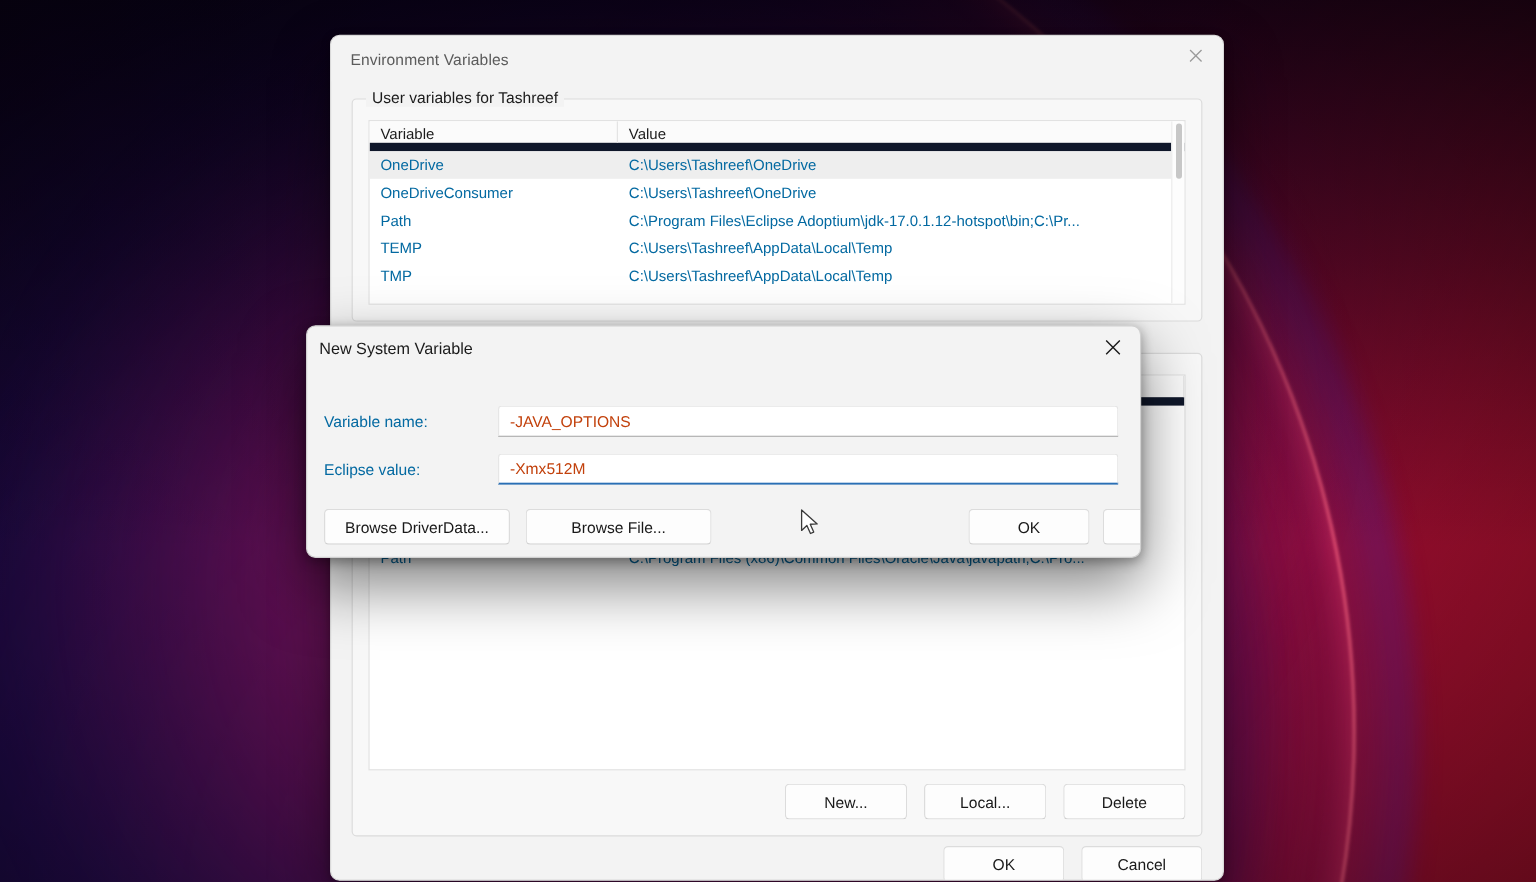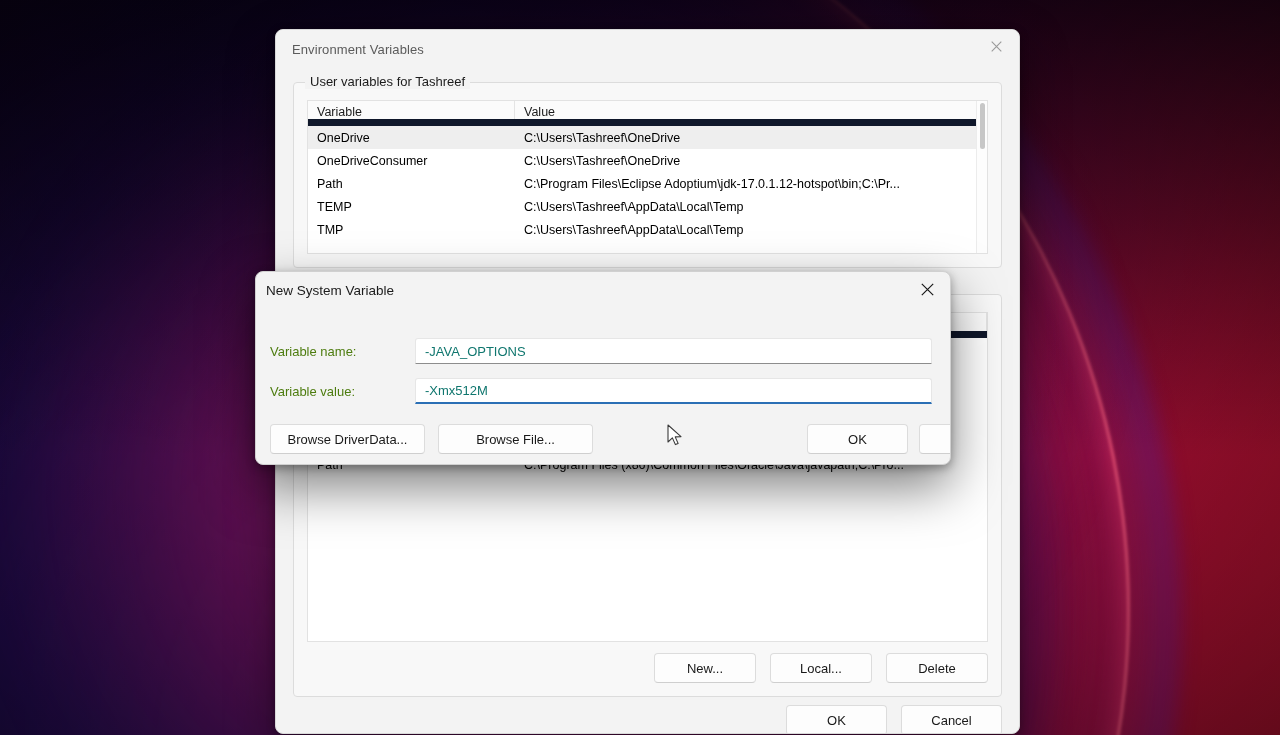--- a/index.html
+++ b/index.html
@@ -185,21 +185,21 @@
   .lv-rows { flex: 1 1 auto; overflow: hidden; position: relative; }
   .lv-row {
     display: flex;
     height: 23px;
     align-items: center;
     white-space: nowrap;
   }
   .lv-row.selected { background: #eeeeee; }
   .lv-row .cell {
     font-size: 12.5px;
-    color: #000000;
+    color: #0369a1;
     padding-left: 9px;
     overflow: hidden;
     text-overflow: ellipsis;
     white-space: nowrap;
   }
   .col-var, .cell-var { width: 207px; flex: 0 0 207px; }
   .col-val, .cell-val { flex: 1 1 auto; }
 
   
   .lv-scroll {
@@ -287,31 +287,31 @@
     height: 26px;
     display: flex;
     align-items: center;
   }
   #row-name  { top: 66px; }
   #row-value { top: 106px; }
   .field-label {
     width: 145px;
     flex: 0 0 145px;
     font-size: 13px;
-    color: #4d7c0f;
+    color: #0369a1;
   }
   .field-input {
     flex: 1 1 auto;
     height: 26px;
     background: #ffffff;
     border: 1px solid #e6e6e6;
     border-bottom: 1px solid #8d8d8d;
     border-radius: 3px 3px 0 0;
     font-size: 13px;
-    color: #0f766e;
+    color: #c2410c;
     padding: 0 9px;
     font-family: "Liberation Sans", sans-serif;
     outline: none;
     line-height: 24px;
   }
   .field-input.focused {
     border-bottom: 2px solid #2a6fb5;
     background: #ffffff;
   }
   .dlg-buttons {
@@ -457,21 +457,21 @@
         <path d="M0.8 0.8 L12.2 12.2 M12.2 0.8 L0.8 12.2" stroke="#1a1a1a" stroke-width="1.2" fill="none"></path>
       </svg>
     </div>
 
     <div class="field-row" id="row-name">
       <span class="field-label">Variable name:</span>
       <input class="field-input" type="text" value="-JAVA_OPTIONS" style="">
     </div>
 
     <div class="field-row" id="row-value">
-      <span class="field-label">Variable value:</span>
+      <span class="field-label">Eclipse value:</span>
       <input class="field-input focused" type="text" value="-Xmx512M" style="">
     </div>
 
     <div class="dlg-buttons">
       <button class="btn" id="btn-browse-dir">Browse DriverData...</button>
       <button class="btn" id="btn-browse-file">Browse File...</button>
       <button class="btn" id="btn-dlg-ok">OK</button>
       <button class="btn" id="btn-dlg-cancel">Cancel</button>
     </div>
   </div>

